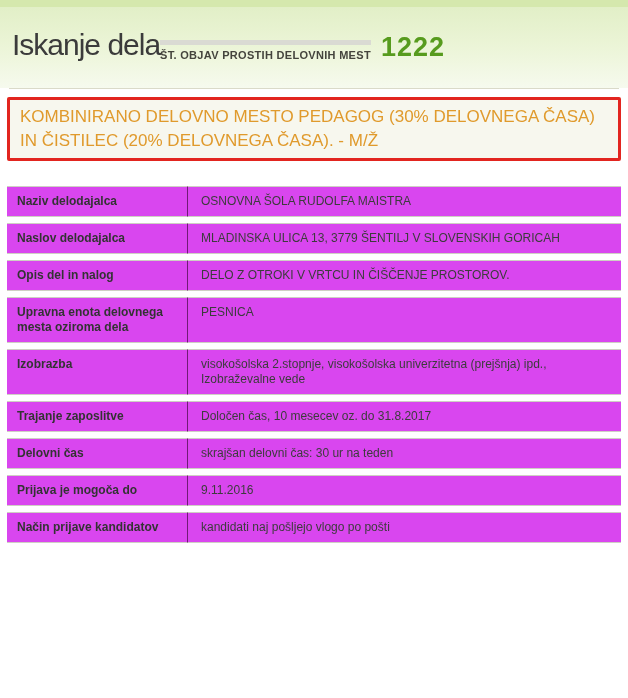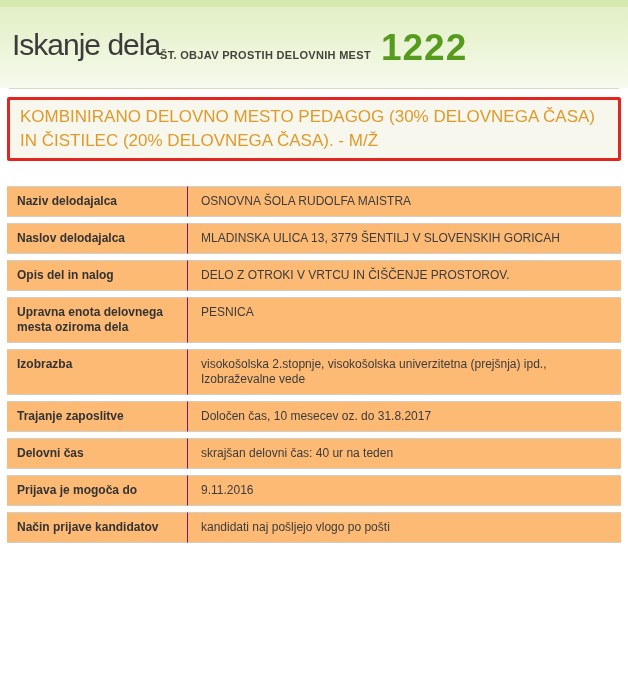--- a/index.html
+++ b/index.html
@@ -18,28 +18,28 @@
   .header-topstrip { height:7px; background:#d5e8ad; }
   .header-inner {
     display:flex; justify-content:flex-start; align-items:flex-start;
     padding:4px 10px;
   }
   .page-title {
     margin:17px 0 0 2px;
     font-size:30px; font-weight:400; color:#3b3b3b; letter-spacing:-1px;
   }
   .stats { margin-top:23px; display:flex; align-items:flex-end; }
-  .stats-left { display:flex; flex-direction:row; }
+  .stats-left { display:flex; flex-direction:column; }
   .stats-bar { height:5px; background:#dadad3; margin-bottom:4px; width:100%; }
   .stats-label {
     font-size:11px; font-weight:700; color:#44443d; letter-spacing:0.3px;
     white-space:nowrap;
   }
   .stats-number {
-    font-size:37px; font-weight:700; color:#579b1e;
+    font-size:27px; font-weight:700; color:#579b1e;
     line-height:27px; margin-left:10px; letter-spacing:1px;
   }
   .header-divider { border-top:1px solid #dadac9; margin:0 9px; }
 
   .content { padding:0 7px; }
   .job-title-box {
     margin-top:8px;
     border:3px solid #e2251f;
     border-radius:2px;
     background:#f7f7ee;
@@ -54,21 +54,21 @@
   .subtitle b { color:#555555; font-weight:700; }
 
   table.details {
     width:100%;
     margin-top:19px;
     border-collapse:separate;
     border-spacing:0 6px;
     table-layout:fixed;
   }
   table.details th, table.details td {
-    background:#fdba74;
+    background:#d946ef;
     border-top:1px solid #cfcfc4;
     border-bottom:1px solid #cfcfc4;
     vertical-align:top;
     font-size:12px; line-height:15px;
     padding:7px 10px;
   }
   table.details th {
     width:180px;
     text-align:left;
     font-weight:700; color:#333333;
@@ -122,21 +122,21 @@
         <tr>
           <th>Izobrazba</th>
           <td>visokošolska 2.stopnje, visokošolska univerzitetna (prejšnja) ipd., Izobraževalne vede</td>
         </tr>
         <tr>
           <th>Trajanje zaposlitve</th>
           <td>Določen čas, 10 mesecev oz. do 31.8.2017</td>
         </tr>
         <tr>
           <th>Delovni čas</th>
-          <td>skrajšan delovni čas: 40 ur na teden</td>
+          <td>skrajšan delovni čas: 30 ur na teden</td>
         </tr>
         <tr>
           <th>Prijava je mogoča do</th>
           <td>9.11.2016</td>
         </tr>
         <tr>
           <th>Način prijave kandidatov</th>
           <td>kandidati naj pošljejo vlogo po pošti</td>
         </tr>
       </tbody>

